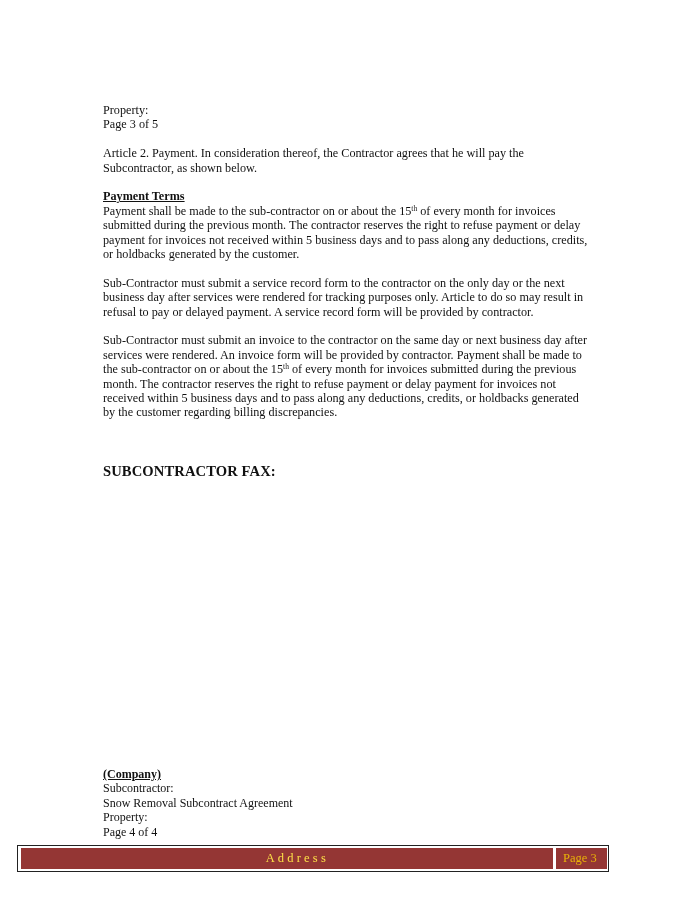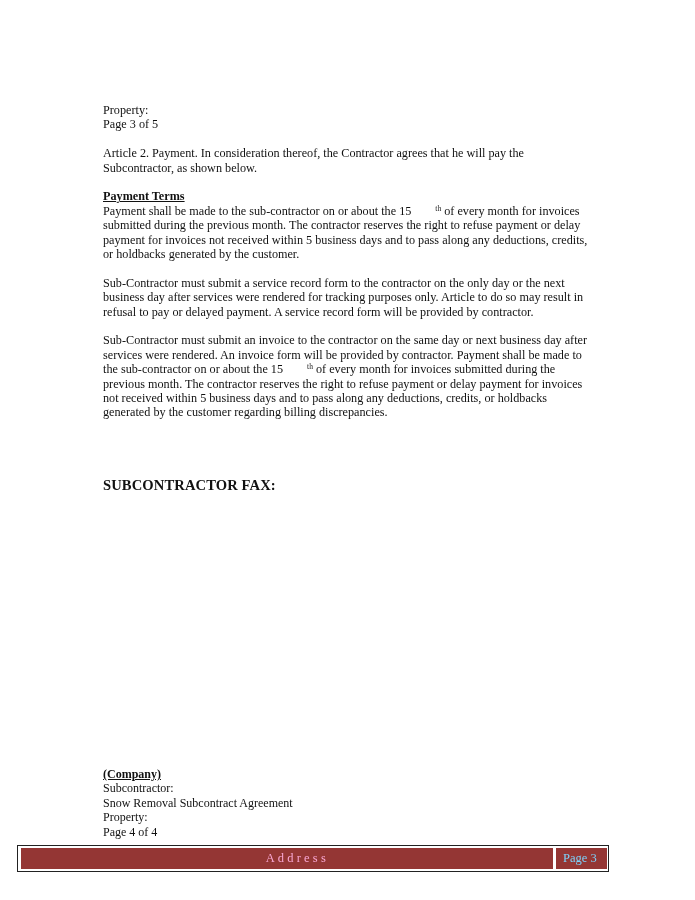--- a/index.html
+++ b/index.html
@@ -9,43 +9,43 @@
     color: #111111;
   }
   .page-body {
     position: absolute; left: 103px; top: 103px; width: 488px;
     font-size: 12.2px; line-height: 14.4px;
   }
   .para { margin: 0; }
   .gap { height: 14.4px; }
   .heading-u { font-weight: bold; text-decoration: underline; }
   b { font-weight: normal; }
-  sup { font-size: 7.5px; line-height: 0; vertical-align: 4px; margin-left: 24px; }
+  sup { font-size: 7.5px; line-height: 0; vertical-align: 4px; }
   .fax-heading {
-    position: absolute; left: 103px; top: 477px;
+    position: absolute; left: 103px; top: 463px;
     font-size: 14.6px; font-weight: bold; letter-spacing: 0.1px;
   }
   .bottom-block {
     position: absolute; left: 103px; top: 767px;
     font-size: 12px; line-height: 14.4px;
   }
   .footer-frame {
     position: absolute; left: 17px; top: 845px; width: 592px; height: 27px;
     border: 1px solid #222222; background: #ffffff; box-sizing: border-box;
   }
   .footer-address {
     position: absolute; left: 3px; top: 2px; width: 532px; height: 21px;
-    background: #943634; color: #f9a8d4;
+    background: #943634; color: #fde047;
     font-size: 12.5px; letter-spacing: 3.2px;
     display: flex; align-items: center; justify-content: flex-end;
     padding-right: 224px; box-sizing: border-box;
   }
   .footer-page {
     position: absolute; left: 538px; top: 2px; width: 51px; height: 21px;
-    background: #943634; color: #7dd3fc;
+    background: #943634; color: #eab308;
     font-size: 12.5px; display: flex; align-items: center;
     padding-left: 7px; box-sizing: border-box;
   }
 </style>
 </head>
 <body>
 
 <div class="page-body">
   <p class="para">Property:</p>
   <p class="para">Page 3 of 5</p>

